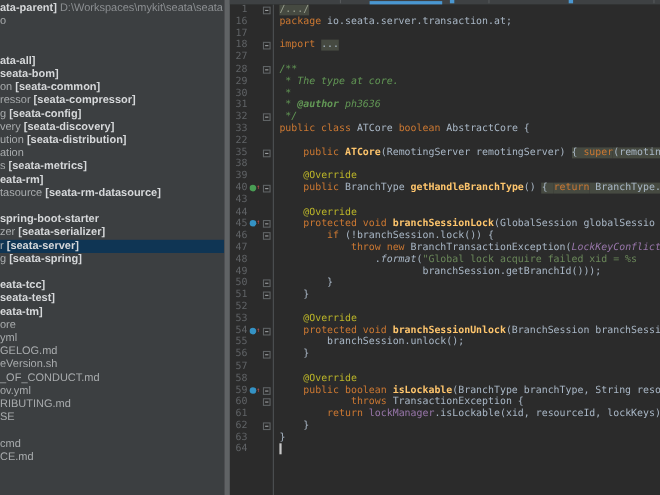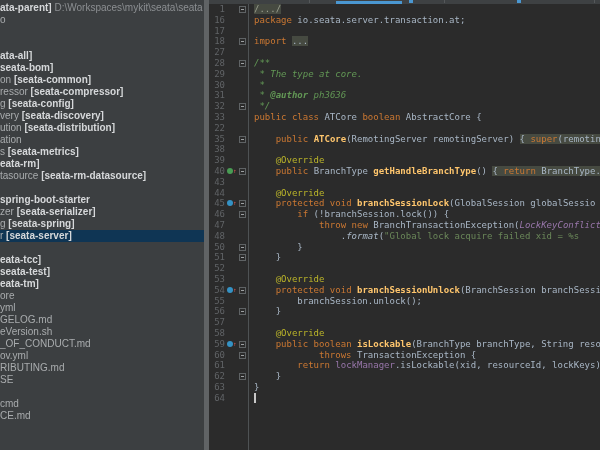--- a/index.html
+++ b/index.html
@@ -69,22 +69,22 @@
       <div class="tr"><span class="pfx">g </span><span class="mod">[seata-config]</span></div>
       <div class="tr"><span class="pfx">very </span><span class="mod">[seata-discovery]</span></div>
       <div class="tr"><span class="pfx">ution </span><span class="mod">[seata-distribution]</span></div>
       <div class="tr"><span class="pfx">ation</span></div>
       <div class="tr"><span class="pfx">s </span><span class="mod">[seata-metrics]</span></div>
       <div class="tr"><span class="mod">eata-rm]</span></div>
       <div class="tr"><span class="pfx">tasource </span><span class="mod">[seata-rm-datasource]</span></div>
       <div class="tr"></div>
       <div class="tr"><span class="mod">spring-boot-starter</span></div>
       <div class="tr"><span class="pfx">zer </span><span class="mod">[seata-serializer]</span></div>
+      <div class="tr sel"><span class="pfx">r </span><span class="mod">[seata-server]</span></div>
       <div class="tr"><span class="pfx">g </span><span class="mod">[seata-spring]</span></div>
-      <div class="tr sel"><span class="pfx">r </span><span class="mod">[seata-server]</span></div>
       <div class="tr"></div>
       <div class="tr"><span class="mod">eata-tcc]</span></div>
       <div class="tr"><span class="mod">seata-test]</span></div>
       <div class="tr"><span class="mod">eata-tm]</span></div>
       <div class="tr"><span class="pfx">ore</span></div>
       <div class="tr"><span class="pfx">yml</span></div>
       <div class="tr"><span class="pfx">GELOG.md</span></div>
       <div class="tr"><span class="pfx">eVersion.sh</span></div>
       <div class="tr"><span class="pfx">_OF_CONDUCT.md</span></div>
       <div class="tr"><span class="pfx">ov.yml</span></div>
@@ -121,20 +121,21 @@
         <div class="cl"><span class="ln">35</span><span class="gi"></span><span class="fmcol"><i class="fmb" style="display: block;"></i></span><span class="ct"><span class="def">    </span><span class="kw">public </span><span class="mn">ATCore</span><span class="def">(RemotingServer remotingServer) </span><span class="fold def">{ </span><span class="fold kw">super</span><span class="fold def">(remoting</span></span></div>
         <div class="cl"><span class="ln">38</span><span class="gi"></span><span class="fmcol"></span><span class="ct"></span></div>
         <div class="cl"><span class="ln">39</span><span class="gi"></span><span class="fmcol"></span><span class="ct"><span class="def">    </span><span class="ann">@Override</span></span></div>
         <div class="cl"><span class="ln">40</span><span class="gi"><i class="oc green"></i><i class="ar">↑</i></span><span class="fmcol"><i class="fmb" style="display: block;"></i></span><span class="ct"><span class="def">    </span><span class="kw">public </span><span class="def">BranchType </span><span class="mn">getHandleBranchType</span><span class="def">() </span><span class="fold def">{ </span><span class="fold kw">return</span><span class="fold def"> BranchType.</span></span></div>
         <div class="cl"><span class="ln">43</span><span class="gi"></span><span class="fmcol"></span><span class="ct"></span></div>
         <div class="cl"><span class="ln">44</span><span class="gi"></span><span class="fmcol"></span><span class="ct"><span class="def">    </span><span class="ann">@Override</span></span></div>
         <div class="cl"><span class="ln">45</span><span class="gi"><i class="oc blue"></i><i class="ar">↑</i></span><span class="fmcol"><i class="fmb" style="display: block;"></i></span><span class="ct"><span class="def">    </span><span class="kw">protected void </span><span class="mn">branchSessionLock</span><span class="def">(GlobalSession globalSessio</span></span></div>
         <div class="cl"><span class="ln">46</span><span class="gi"></span><span class="fmcol"><i class="fmb" style="display: block;"></i></span><span class="ct"><span class="def">        </span><span class="kw">if</span><span class="def"> (!branchSession.lock()) {</span></span></div>
         <div class="cl"><span class="ln">47</span><span class="gi"></span><span class="fmcol"></span><span class="ct"><span class="def">            </span><span class="kw">throw new </span><span class="def">BranchTransactionException(</span><span class="fld i">LockKeyConflict</span></span></div>
         <div class="cl"><span class="ln">48</span><span class="gi"></span><span class="fmcol"></span><span class="ct"><span class="def">                .</span><span class="def i">format</span><span class="def">(</span><span class="str">"Global lock acquire failed xid = %s</span></span></div>
+        <div class="cl"><span class="ln">49</span><span class="gi"></span><span class="fmcol"></span><span class="ct"><span class="def">                        branchSession.getBranchId()));</span></span></div>
         <div class="cl"><span class="ln">50</span><span class="gi"></span><span class="fmcol"><i class="fmb" style="display: block;"></i></span><span class="ct"><span class="def">        }</span></span></div>
         <div class="cl"><span class="ln">51</span><span class="gi"></span><span class="fmcol"><i class="fmb" style="display: block;"></i></span><span class="ct"><span class="def">    }</span></span></div>
         <div class="cl"><span class="ln">52</span><span class="gi"></span><span class="fmcol"></span><span class="ct"></span></div>
         <div class="cl"><span class="ln">53</span><span class="gi"></span><span class="fmcol"></span><span class="ct"><span class="def">    </span><span class="ann">@Override</span></span></div>
         <div class="cl"><span class="ln">54</span><span class="gi"><i class="oc blue"></i><i class="ar">↑</i></span><span class="fmcol"><i class="fmb" style="display: block;"></i></span><span class="ct"><span class="def">    </span><span class="kw">protected void </span><span class="mn">branchSessionUnlock</span><span class="def">(BranchSession branchSessi</span></span></div>
         <div class="cl"><span class="ln">55</span><span class="gi"></span><span class="fmcol"></span><span class="ct"><span class="def">        branchSession.unlock();</span></span></div>
         <div class="cl"><span class="ln">56</span><span class="gi"></span><span class="fmcol"><i class="fmb" style="display: block;"></i></span><span class="ct"><span class="def">    }</span></span></div>
         <div class="cl"><span class="ln">57</span><span class="gi"></span><span class="fmcol"></span><span class="ct"></span></div>
         <div class="cl"><span class="ln">58</span><span class="gi"></span><span class="fmcol"></span><span class="ct"><span class="def">    </span><span class="ann">@Override</span></span></div>
         <div class="cl"><span class="ln">59</span><span class="gi"><i class="oc blue"></i><i class="ar">↑</i></span><span class="fmcol"><i class="fmb" style="display: block;"></i></span><span class="ct"><span class="def">    </span><span class="kw">public boolean </span><span class="mn">isLockable</span><span class="def">(BranchType branchType, String resou</span></span></div>

